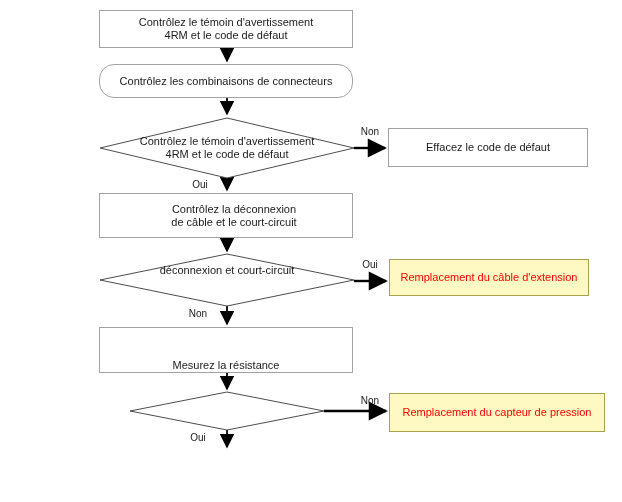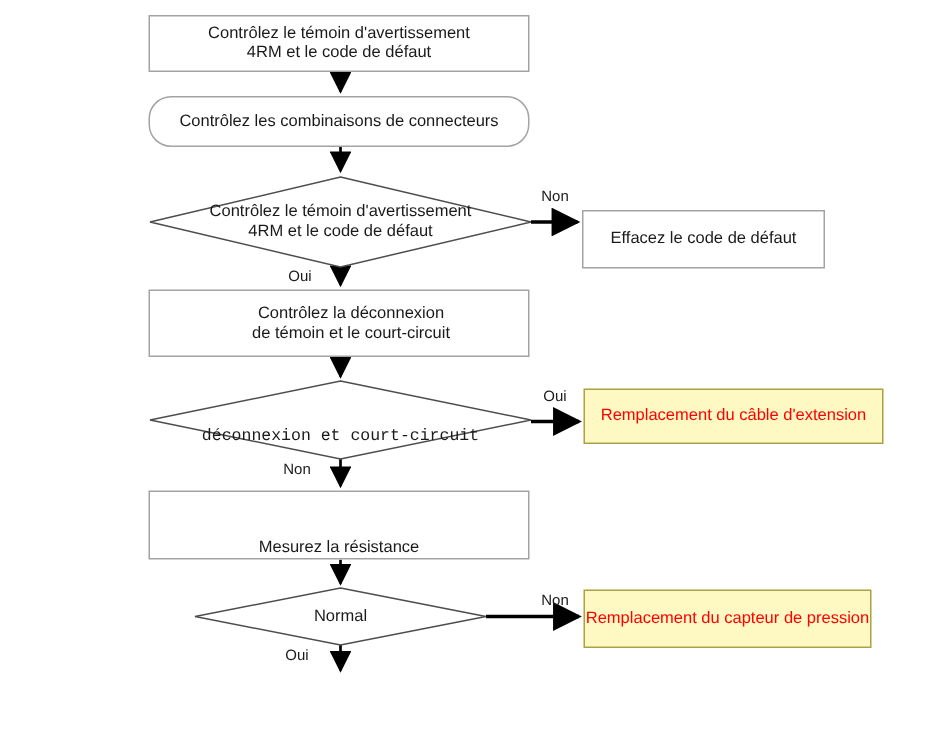--- a/index.html
+++ b/index.html
@@ -87,50 +87,49 @@
 
   <div class="pbox" style="left:66px; top:10px; width:254px; height:38px;">
     <div>Contrôlez le témoin d'avertissement</div>
     <div>4RM et le code de défaut</div>
   </div>
 
   <div class="pbox" style="left:66px; top:64px; width:254px; height:34px;border-radius:15px;">
     <div>Contrôlez les combinaisons de connecteurs</div>
   </div>
 
-  <div class="pbox" style="left:355px; top:140px; width:162px; height:39px;">
+  <div class="pbox" style="left:355px; top:128px; width:200px; height:39px;">
     <div>Effacez le code de défaut</div>
   </div>
 
   <div class="pbox" style="left:66px; top:193px; width:254px; height:45px;padding-left:16px;">
     <div>Contrôlez la déconnexion</div>
-    <div>de témoin et le court-circuit</div>
+    <div>de câble et le court-circuit</div>
   </div>
 
   <div class="pbox ybox" style="left:356px; top:259px; width:200px; height:37px;">
     <div>Remplacement du câble d'extension</div>
   </div>
 
   <div class="pbox" style="left:66px; top:327px; width:254px; height:46px;justify-content:flex-end;">
     <div>Mesurez la résistance</div>
   </div>
 
-  <div class="pbox ybox" style="left:356px; top:393px; width:192px; height:39px;">
+  <div class="pbox ybox" style="left:356px; top:393px; width:216px; height:39px;">
     <div>Remplacement du capteur de pression</div>
   </div>
 
 
   <div class="dtext" style="left:67px; top:135px; width:254px;">
     <div>Contrôlez le témoin d'avertissement</div>
     <div>4RM et le code de défaut</div>
   </div>
 
-  <div class="dtext" style="left:67px; top:285px; width:254px;font-family:Liberation Mono, monospace;">déconnexion et court-circuit</div>
+  <div class="dtext" style="left:67px; top:264px; width:254px;">déconnexion et court-circuit</div>
 
-  <div class="dtext" style="left:97px; top:405px; width:194px;">Normal</div>
 
   <div class="edge-label" style="left:322px; top:126px; width:30px;">Non</div>
   <div class="edge-label" style="left:153px; top:179px; width:28px;">Oui</div>
   <div class="edge-label" style="left:322px; top:259px; width:30px;">Oui</div>
   <div class="edge-label" style="left:150px; top:308px; width:30px;">Non</div>
   <div class="edge-label" style="left:322px; top:395px; width:30px;">Non</div>
   <div class="edge-label" style="left:150px; top:432px; width:30px;">Oui</div>
 
 </div>
 

